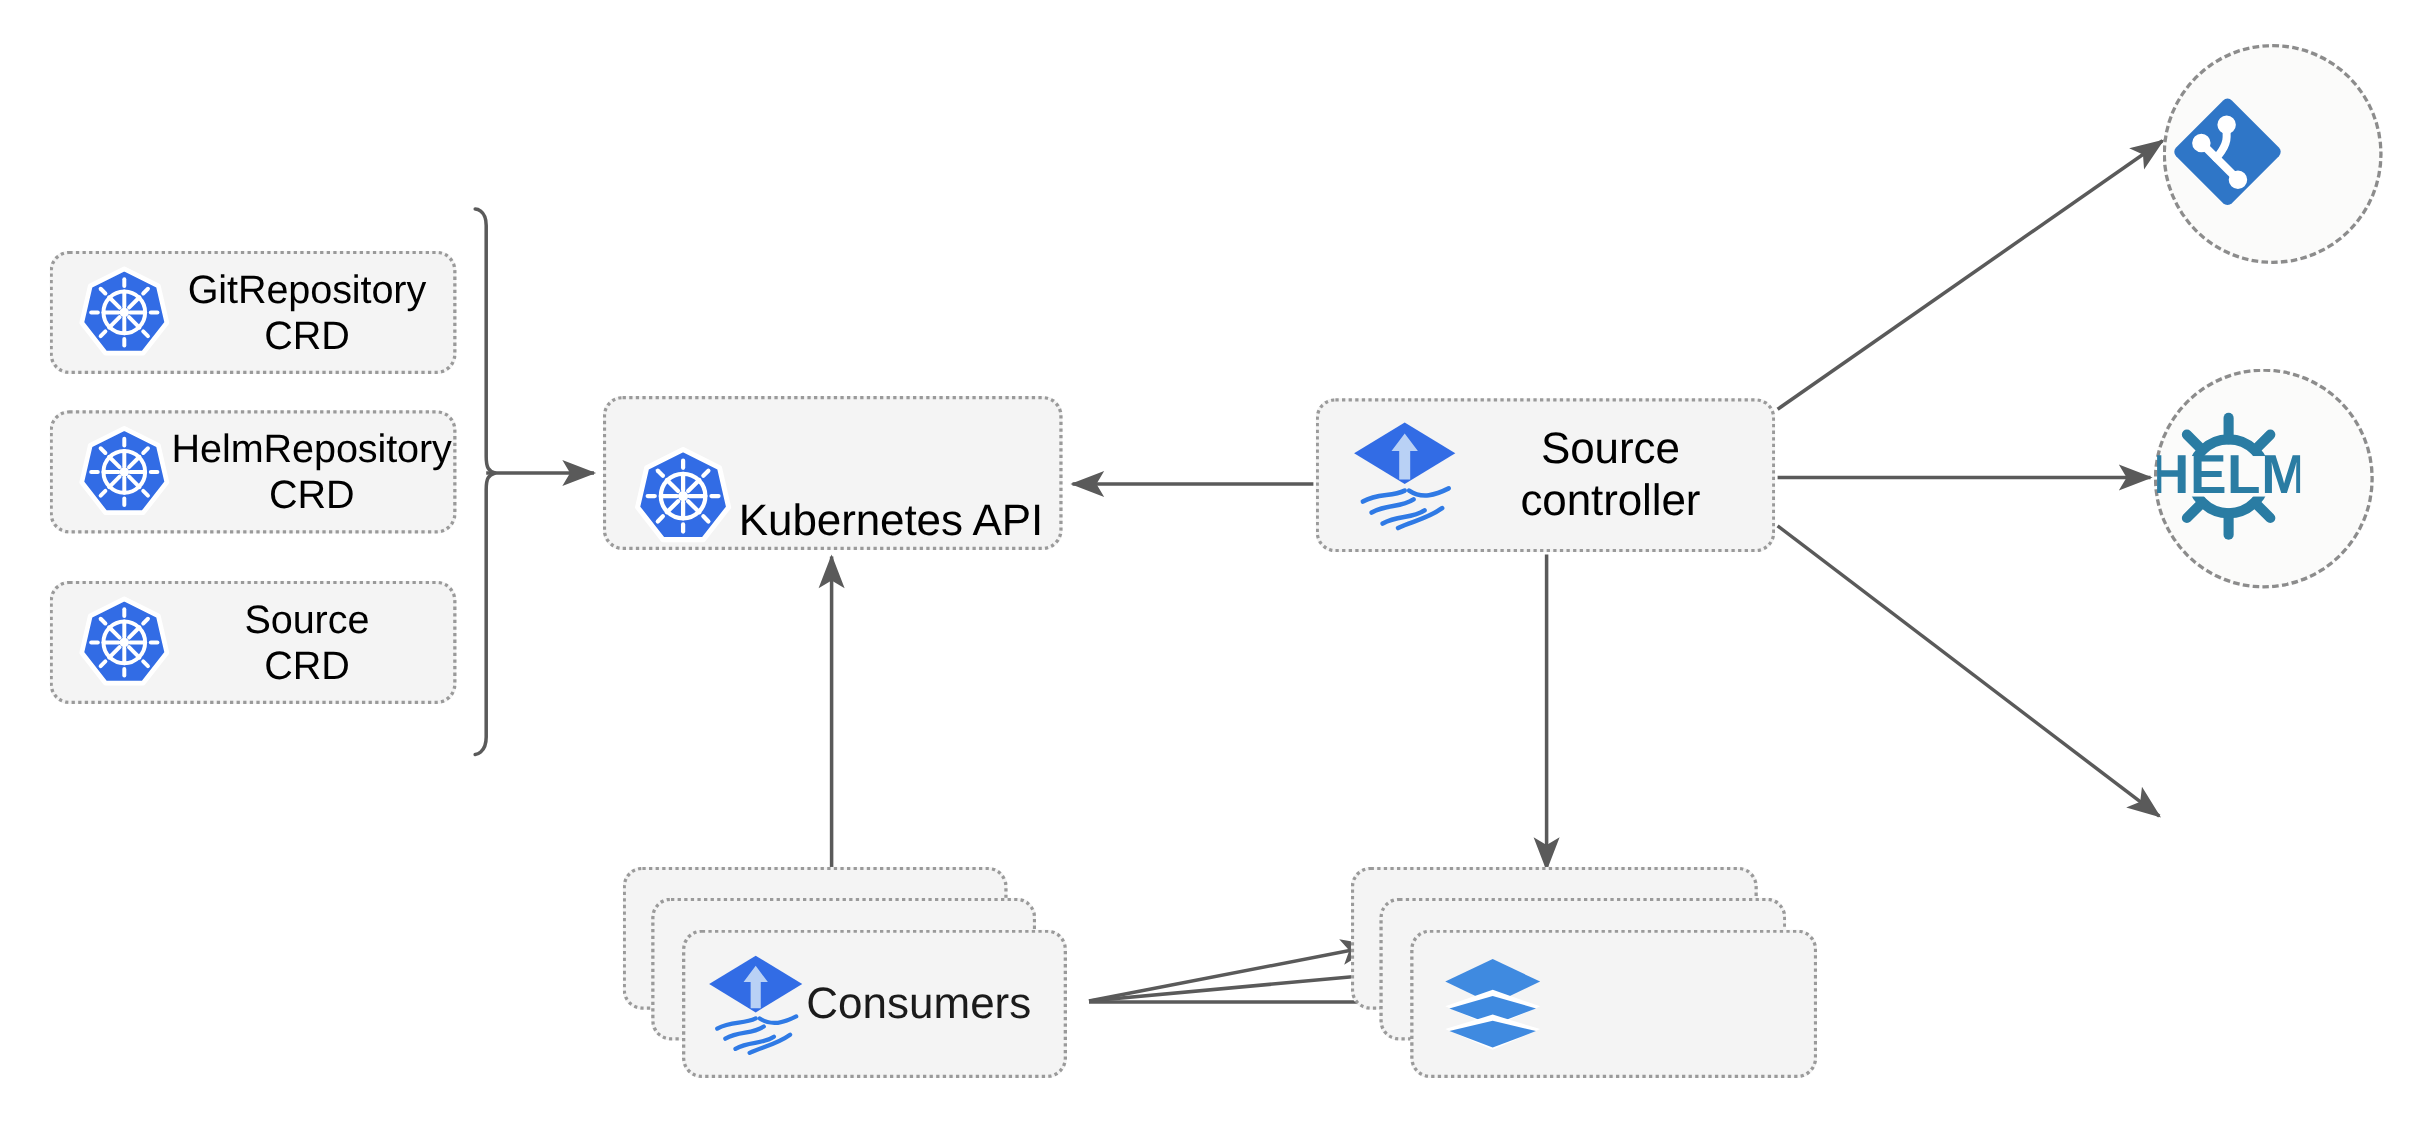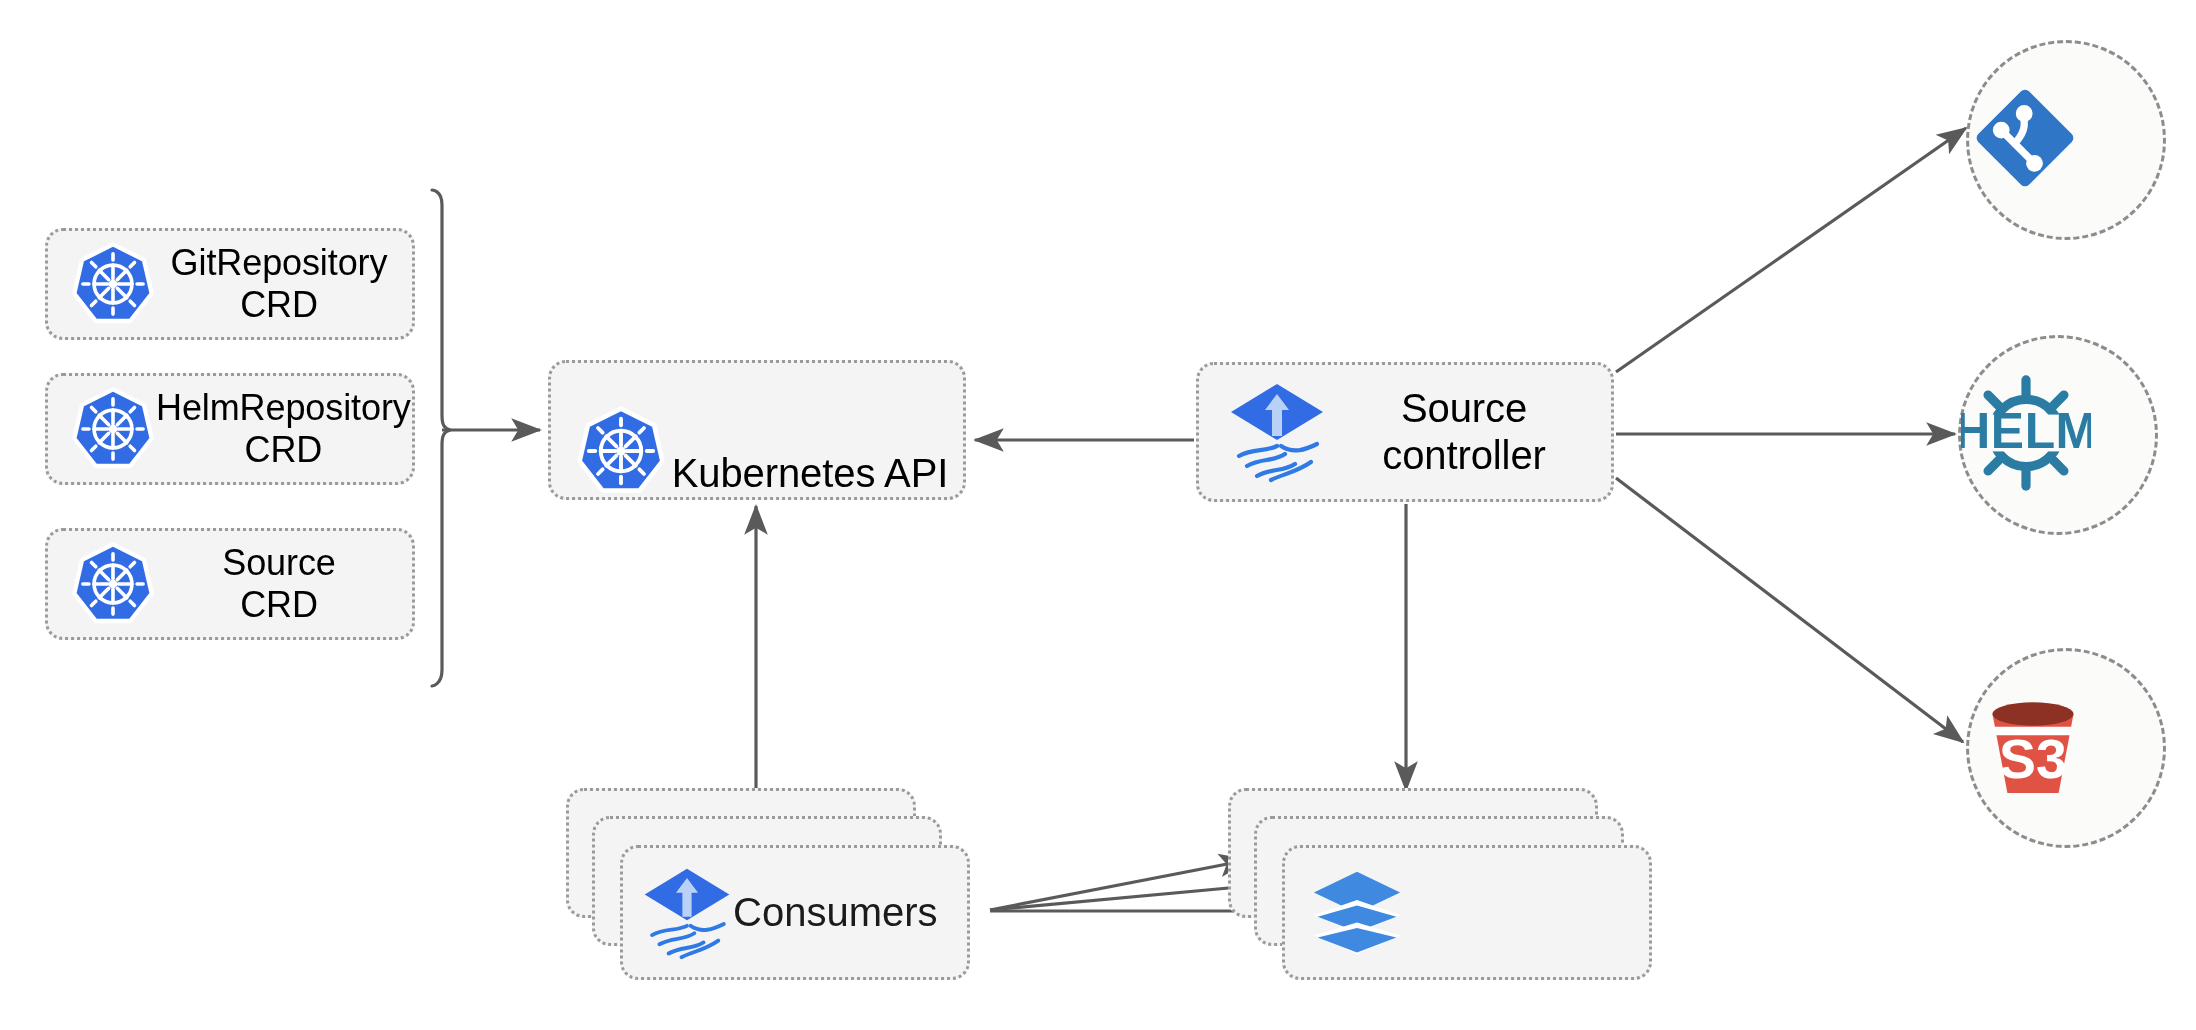--- a/index.html
+++ b/index.html
@@ -386,24 +386,14 @@
           <line x1="82" y1="38" x2="95" y2="25"></line>
           <line x1="38" y1="82" x2="25" y2="95"></line>
           <line x1="82" y1="82" x2="95" y2="95"></line>
         </g>
         <rect x="12" y="43" width="96" height="34" fill="#fbfbfa"></rect>
         <text class="helm-text" x="60" y="74" text-anchor="middle">HELM</text>
       </svg>
     </span>
   </div>
 
-  <div class="ext-circle" style="left:1966px; top:648px;">
-    <span>
-      <svg viewBox="0 0 120 120" width="128" height="128" aria-hidden="true">
-        <path d="M22,30 L98,30 L84,104 L36,104 Z" fill="#e05243"></path>
-        <ellipse cx="60" cy="30" rx="38" ry="11" fill="#8c3123"></ellipse>
-        <path d="M22,42 L98,42 L96,50 L24,50 Z" fill="#ffffff"></path>
-        <text class="s3-text" x="60" y="90" text-anchor="middle">S3</text>
-      </svg>
-    </span>
-  </div>
 
 </div>
 
 </body></html>

